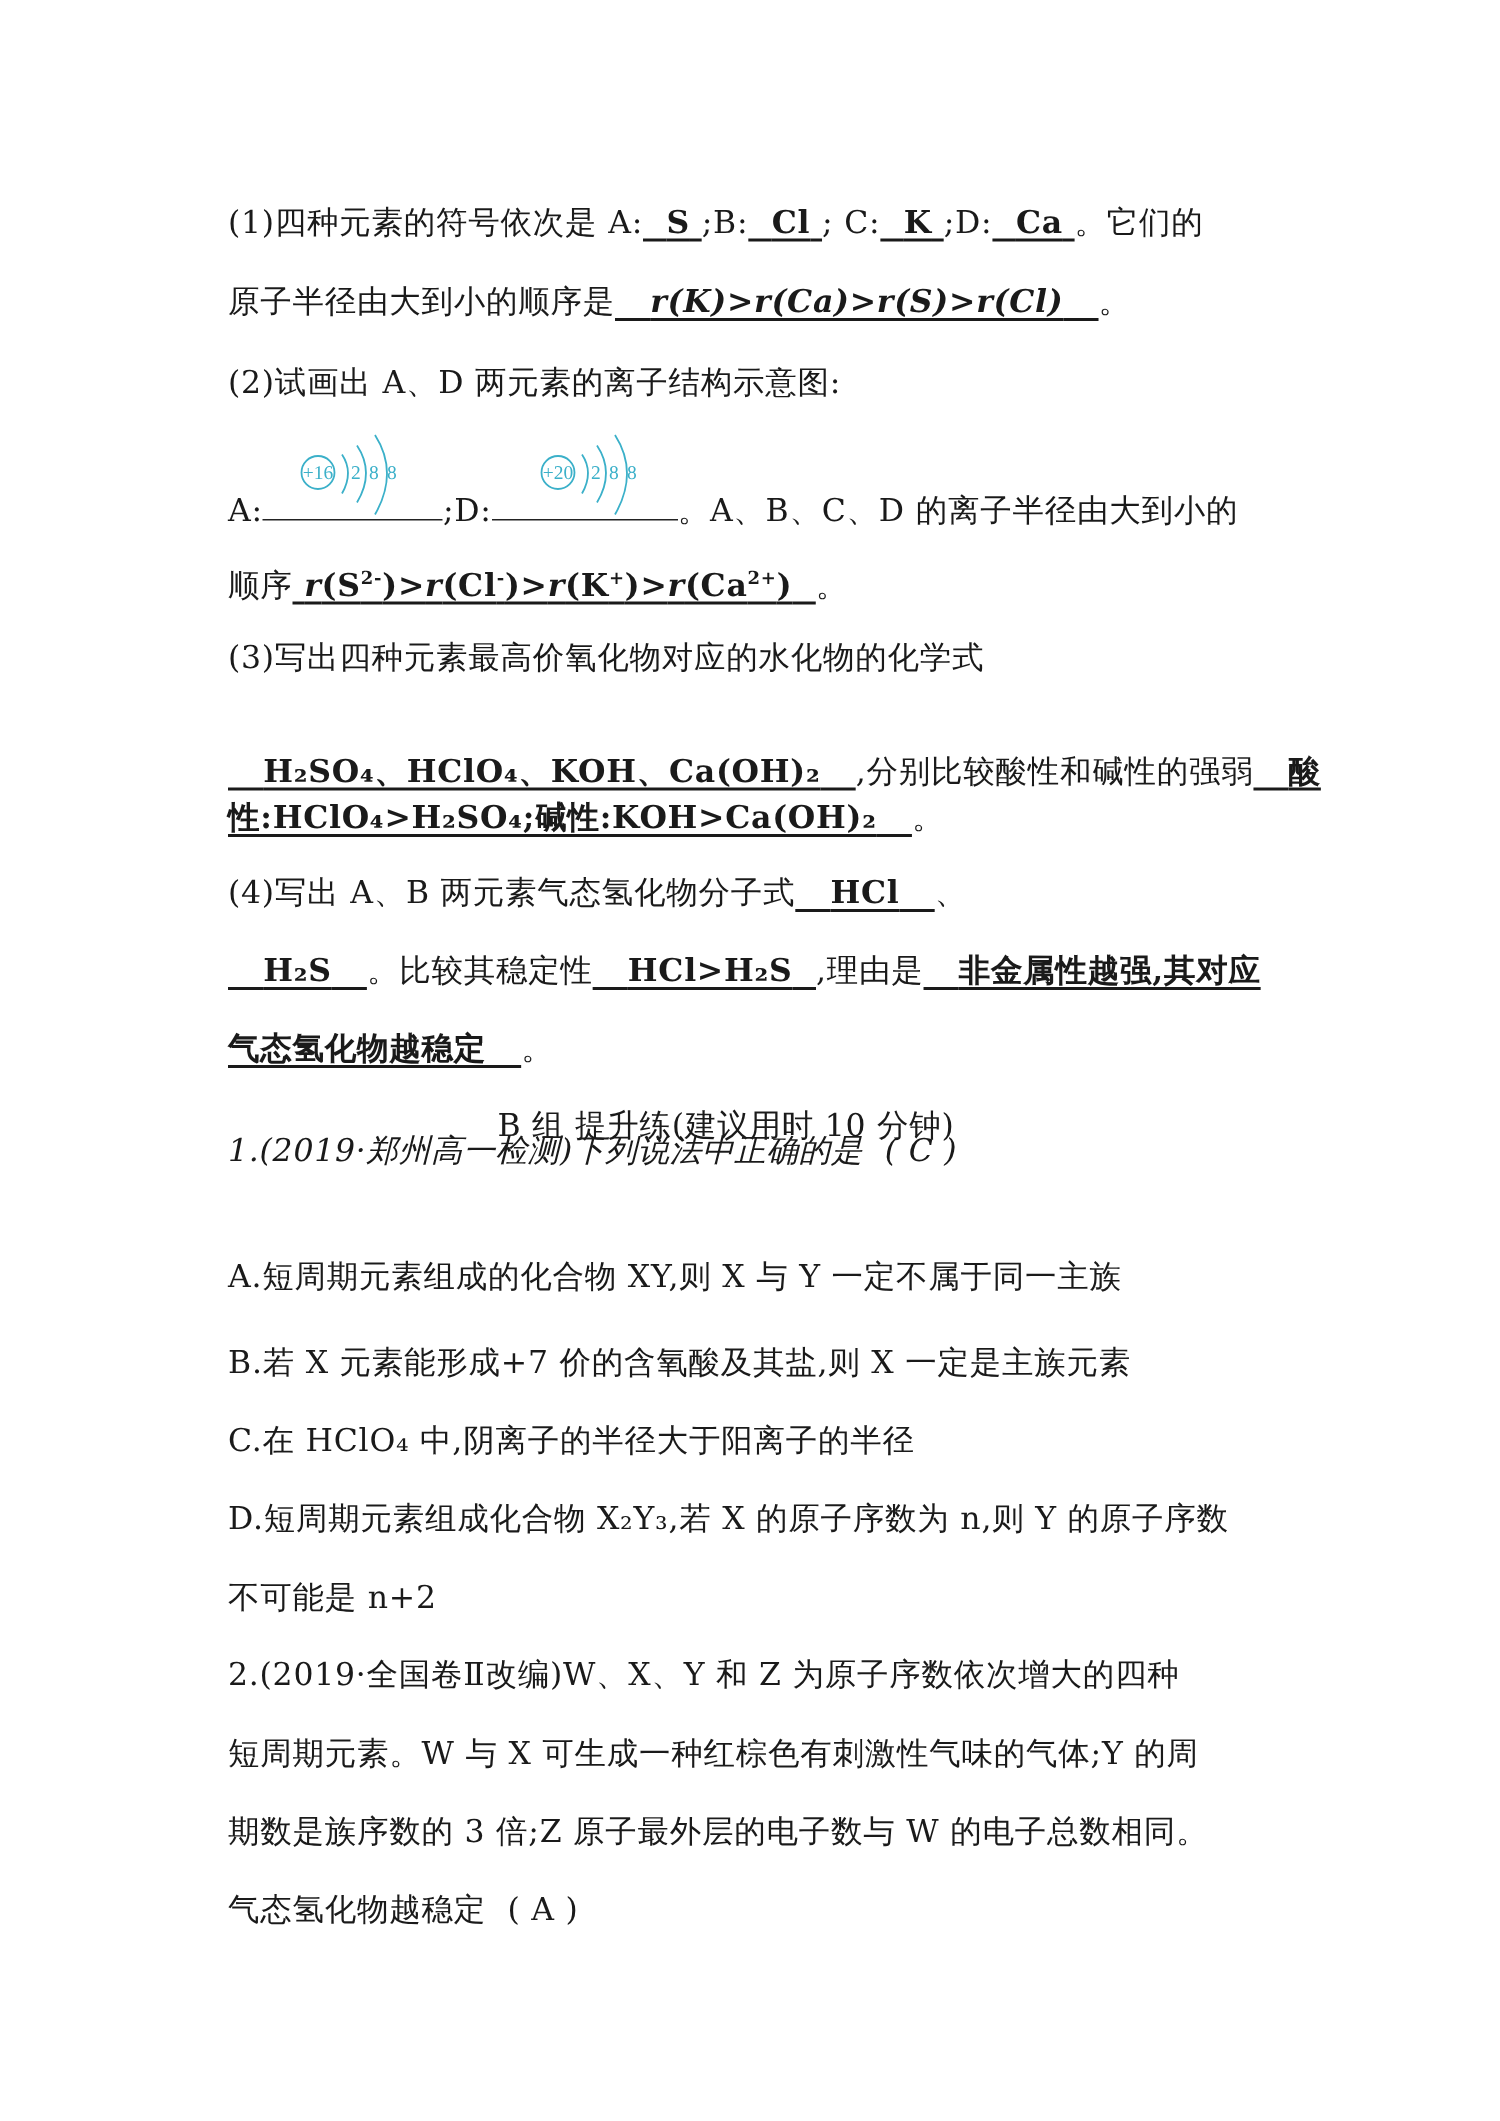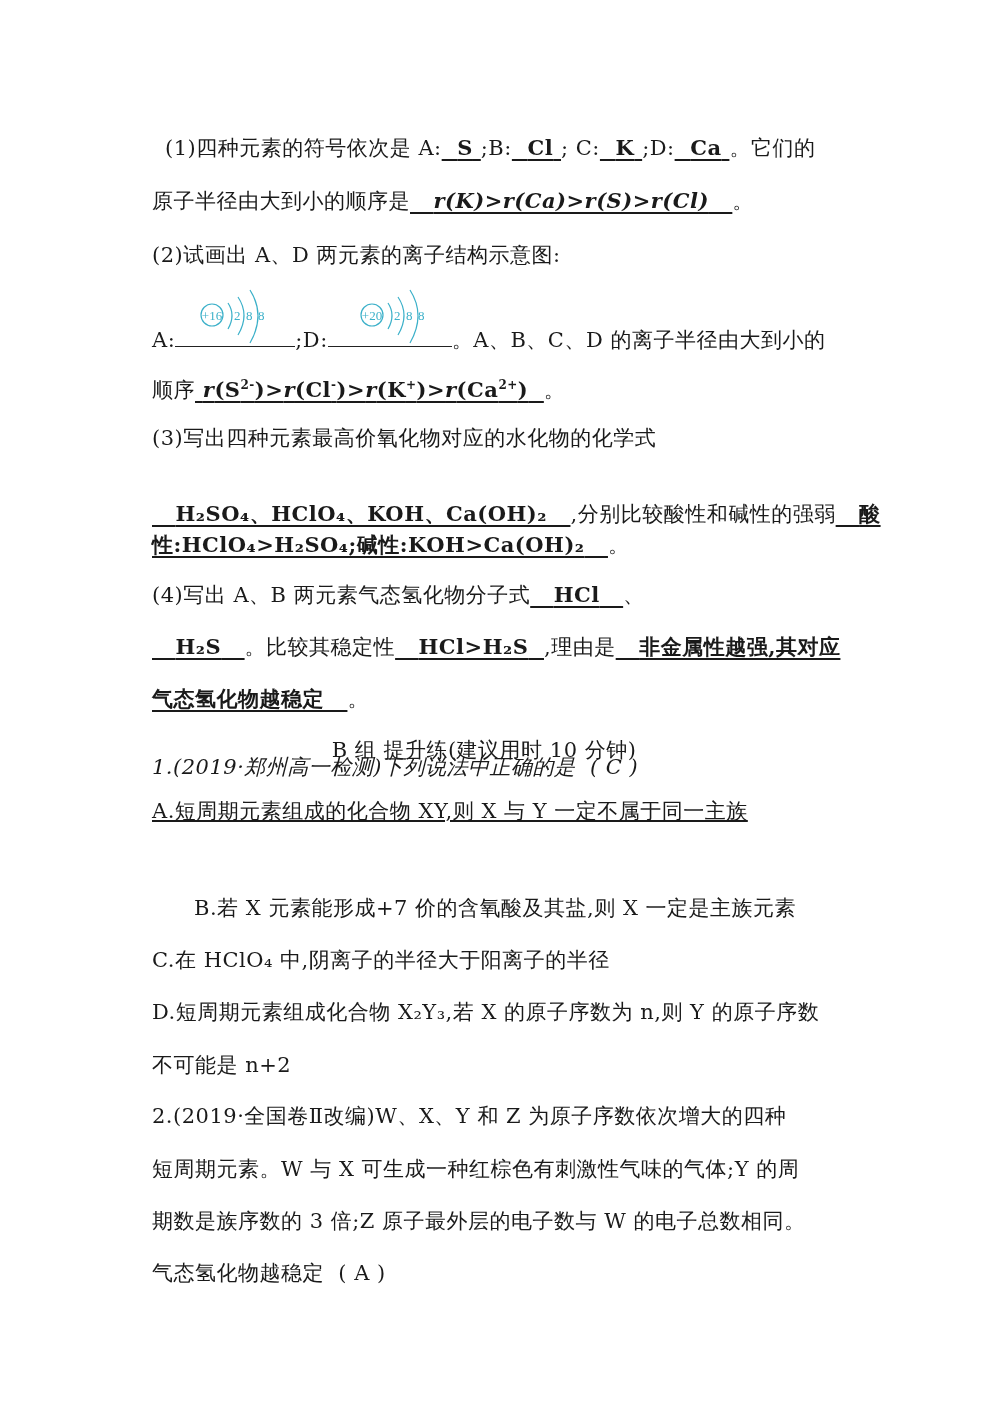--- a/index.html
+++ b/index.html
@@ -12,21 +12,21 @@
   .blank { display: inline-block; border-bottom: 1.5px solid #222; height: 22px; vertical-align: baseline; }
   sup { font-size: 12px; vertical-align: 8px; }
   .center { left: 0; width: 968px; text-align: center; }
   .diagram { position: absolute; width: 80px; height: 64px; }
   .diagram svg { width: 80px; height: 64px; }
   .diag-text { font-family: "Liberation Serif", serif; font-size: 13px; fill: #3bb0c9; }
 </style>
 </head>
 <body>
 
-<div class="line" style="top:133px;margin-left:13px;">
+<div class="line" style="top:133px;">
   <span>(1)四种元素的符号依次是 A:</span><span class="u b">&nbsp;&nbsp;<span>S</span>&nbsp;</span><span>;B:</span><span class="u b">&nbsp;&nbsp;<span>Cl</span>&nbsp;</span><span>;   C:</span><span class="u b">&nbsp;&nbsp;<span>K</span>&nbsp;</span><span>;D:</span><span class="u b">&nbsp;&nbsp;<span>Ca</span>&nbsp;</span><span>。它们的</span>
 </div>
 <div class="line" style="top:186px;">
   <span>原子半径由大到小的顺序是</span><span class="u b i">&nbsp;&nbsp;&nbsp;<span>r(K)&gt;r(Ca)&gt;r(S)&gt;r(Cl)</span>&nbsp;&nbsp;&nbsp;</span><span>。</span>
 </div>
 
 <div class="line" style="top:240px;">(2)试画出 A、D 两元素的离子结构示意图:</div>
 
 <div class="diagram" style="left:196px; top:285px;">
   <svg viewBox="0 0 80 64">
@@ -76,22 +76,22 @@
 </div>
 <div class="line" style="top:684px;">
   <span class="u b"><span>气态氢化物越稳定</span>&nbsp;&nbsp;&nbsp;</span><span>。</span>
 </div>
 
 <div class="line center" style="top:735px;">B 组  提升练(建议用时 10 分钟)</div>
 
 <div class="line" style="top:752px;font-style:italic;">
   <span>1.(2019·郑州高一检测)下列说法中正确的是</span>&nbsp;&nbsp;<span>(   C   )</span>
 </div>
-<div class="line" style="top:796px;text-decoration:underline;">A.短周期元素组成的化合物 XY,则 X 与 Y 一定不属于同一主族</div>
-<div class="line" style="top:893px;margin-left:42px;">B.若 X 元素能形成+7 价的含氧酸及其盐,则 X 一定是主族元素</div>
+<div class="line" style="top:836px;">A.短周期元素组成的化合物 XY,则 X 与 Y 一定不属于同一主族</div>
+<div class="line" style="top:893px;">B.若 X 元素能形成+7 价的含氧酸及其盐,则 X 一定是主族元素</div>
 <div class="line" style="top:945px;">C.在 HClO₄ 中,阴离子的半径大于阳离子的半径</div>
 <div class="line" style="top:997px;">D.短周期元素组成化合物 X₂Y₃,若 X 的原子序数为 n,则 Y 的原子序数</div>
 <div class="line" style="top:1050px;">不可能是 n+2</div>
 
 <div class="line" style="top:1101px;">2.(2019·全国卷Ⅱ改编)W、X、Y 和 Z 为原子序数依次增大的四种</div>
 <div class="line" style="top:1154px;">短周期元素。W 与 X 可生成一种红棕色有刺激性气味的气体;Y 的周</div>
 <div class="line" style="top:1206px;">期数是族序数的 3 倍;Z 原子最外层的电子数与 W 的电子总数相同。</div>
 <div class="line" style="top:1258px;">
   <span>气态氢化物越稳定</span>&nbsp;&nbsp;<span>(   A   )</span>
 </div>

